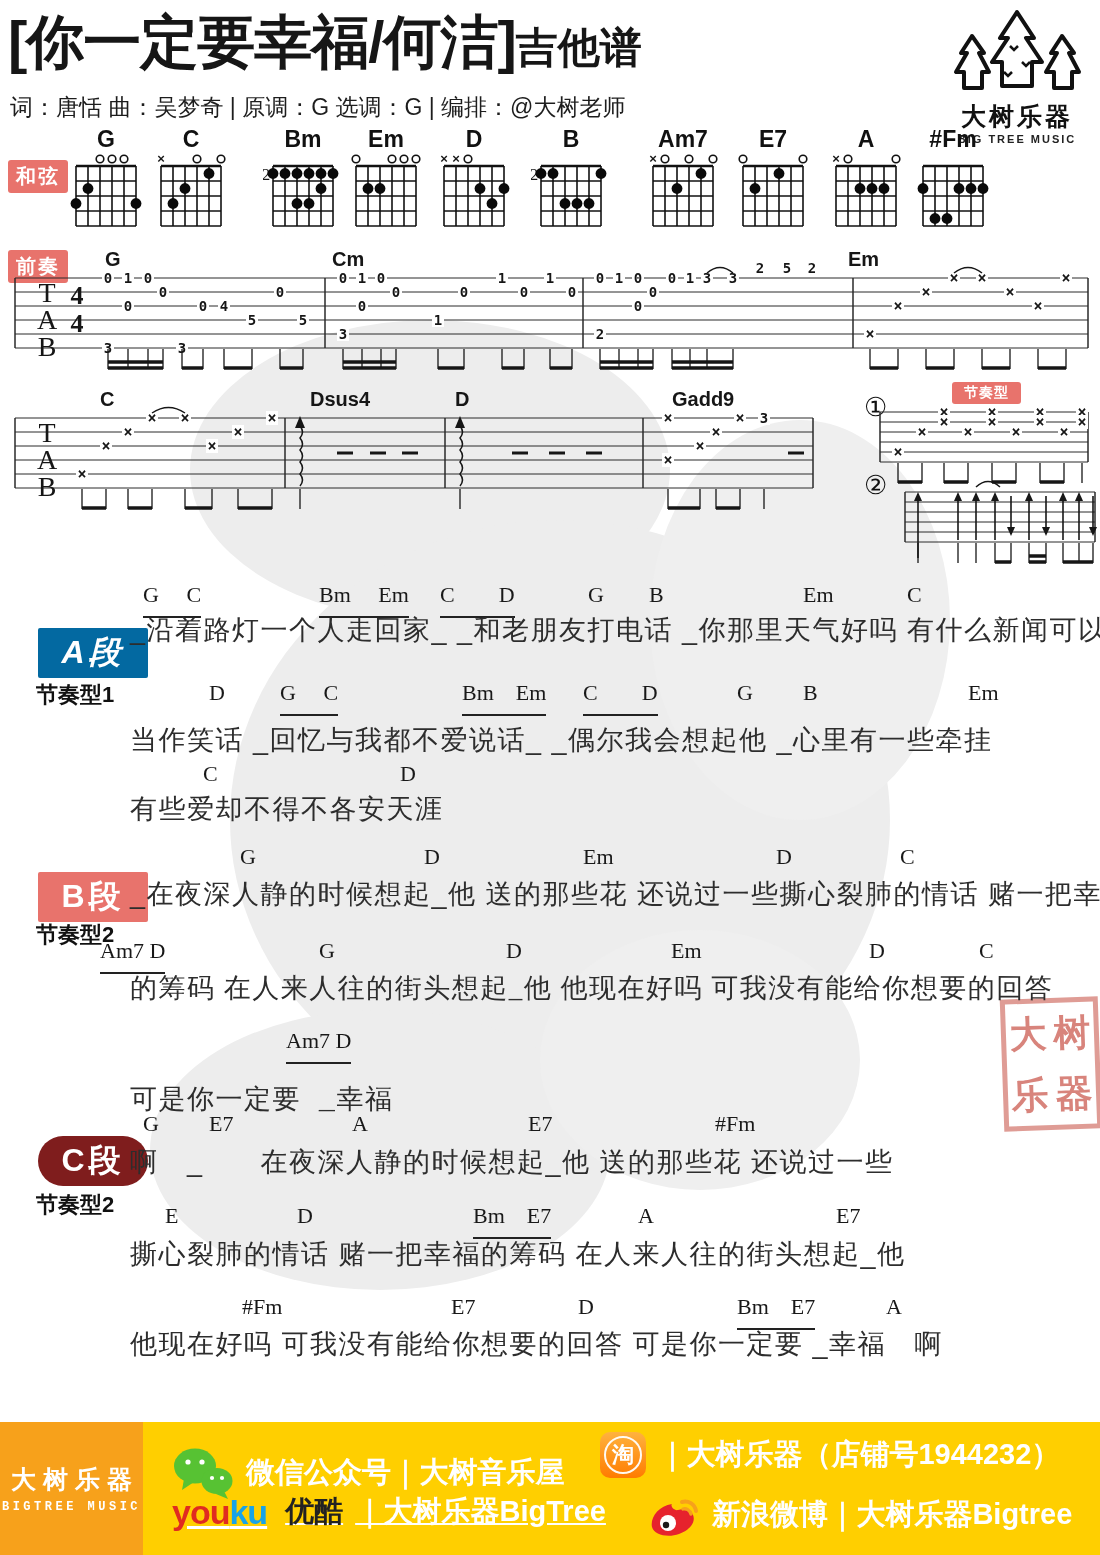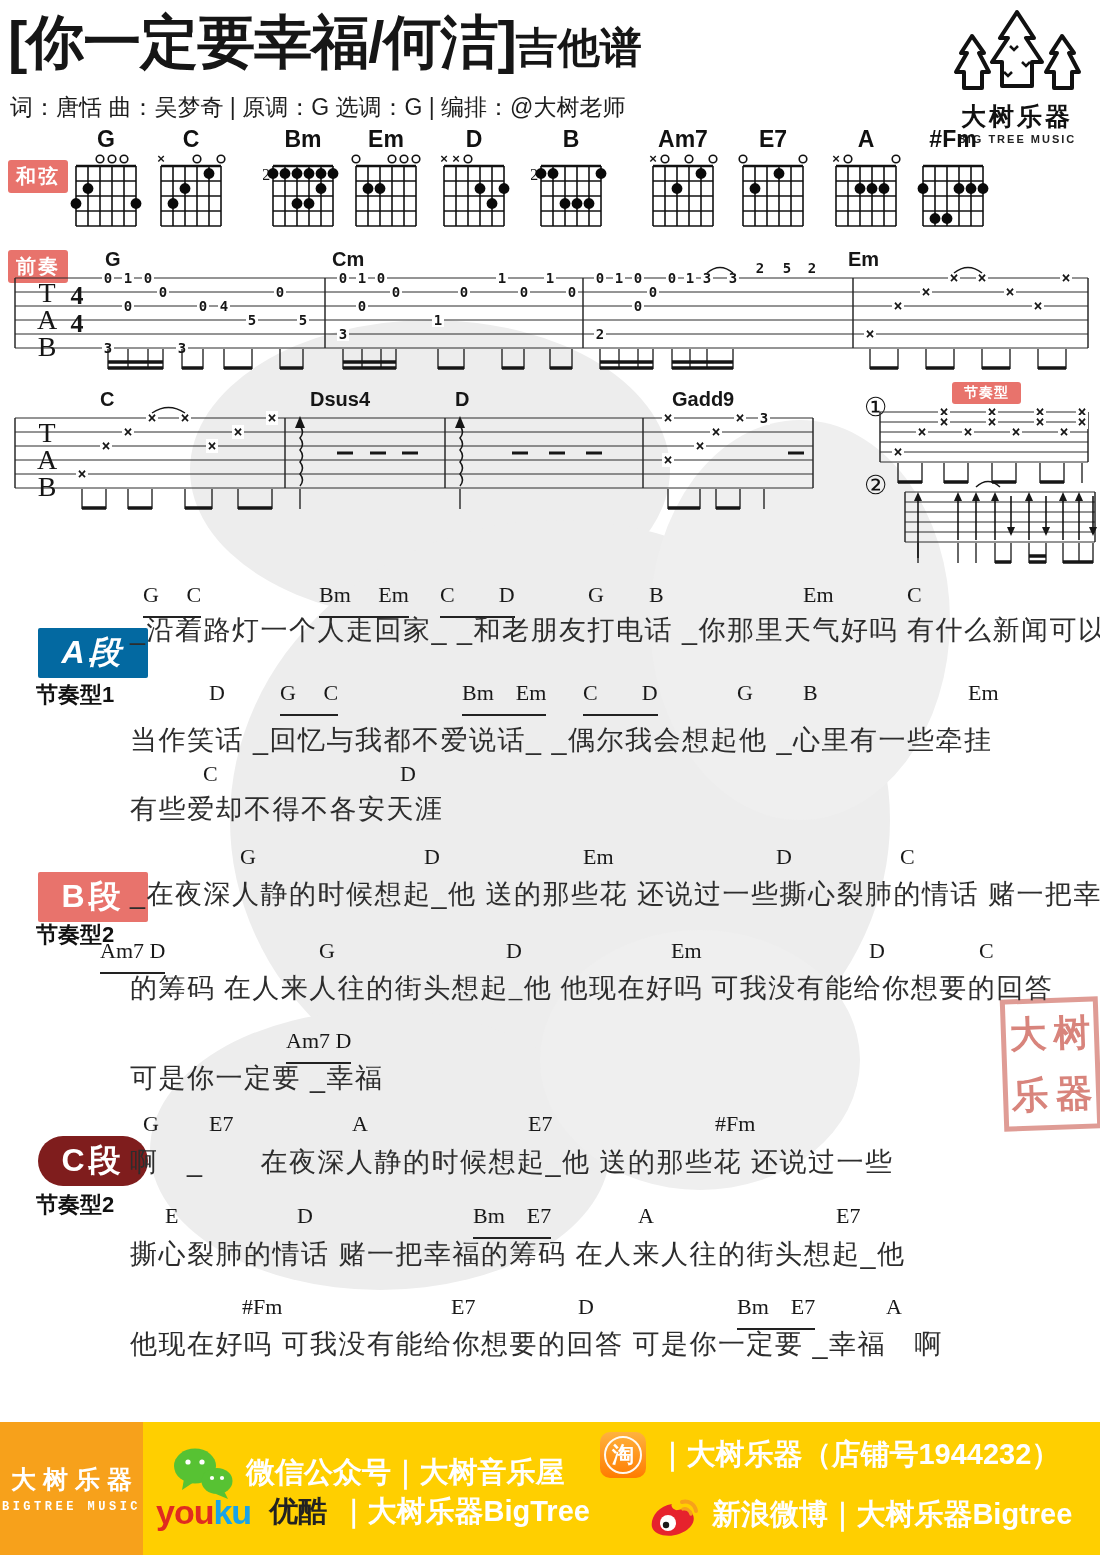--- a/index.html
+++ b/index.html
@@ -322,21 +322,21 @@
       <div class="chord-label" style="left: 900px; top: 846px;">C</div>
       <div class="lyric" style="top: 878px;">_在夜深人静的时候想起_他 送的那些花 还说过一些撕心裂肺的情话 赌一把幸福</div>
       <div class="chord-label u" style="left: 100px; top: 940px;">Am7 D</div>
       <div class="chord-label" style="left: 319px; top: 940px;">G</div>
       <div class="chord-label" style="left: 506px; top: 940px;">D</div>
       <div class="chord-label" style="left: 671px; top: 940px;">Em</div>
       <div class="chord-label" style="left: 869px; top: 940px;">D</div>
       <div class="chord-label" style="left: 979px; top: 940px;">C</div>
       <div class="lyric" style="top: 972px; font-family: Liberation Serif, serif;">的筹码 在人来人往的街头想起_他 他现在好吗 可我没有能给你想要的回答</div>
       <div class="chord-label u" style="left: 286px; top: 1030px;">Am7 D</div>
-      <div class="lyric" style="top: 1062px;">可是你一定要 _幸福</div>
+      <div class="lyric" style="top: 1085px; font-family: Liberation Mono, monospace;">可是你一定要 _幸福</div>
       <div class="badge" style="top: 1136px; background: #7f1d1d; border-radius: 25px;">C段</div>
       <div class="rhythm-label" style="top: 1190px;">节奏型2</div>
       <div class="chord-label" style="left: 143px; top: 1113px;">G</div>
       <div class="chord-label" style="left: 209px; top: 1113px;">E7</div>
       <div class="chord-label" style="left: 352px; top: 1113px;">A</div>
       <div class="chord-label" style="left: 528px; top: 1113px;">E7</div>
       <div class="chord-label" style="left: 715px; top: 1113px;">#Fm</div>
       <div class="lyric" style="top: 1146px;">啊　_　　在夜深人静的时候想起_他 送的那些花 还说过一些</div>
       <div class="chord-label" style="left: 165px; top: 1205px;">E</div>
       <div class="chord-label" style="left: 297px; top: 1205px;">D</div>
@@ -724,21 +724,21 @@
       <span>微信公众号｜大树音乐屋</span>
     </div>
 
     <div class="f-item" style="left:600px;top:10px;">
       <div class="tao-icon">
           <span>淘</span>
         </div>
       <span>｜大树乐器（店铺号1944232）</span>
     </div>
 
-    <div class="f-item" style="left:156px;top:70px;">
+    <div class="f-item" style="left:172px;top:70px;text-decoration:underline;">
       <span class="yk-logo"><span class="yk-red">you</span><span class="yk-blue">ku</span></span>
       <span class="yk-cn">优酷</span>
       <span>｜大树乐器BigTree</span>
     </div>
 
     <div class="f-item" style="left:648px;top:70px;">
       <svg width="52" height="46" viewBox="0 0 52 46">
         <path d="M24 12 C10 14 2 26 4 35 C6 43 20 46 31 42 C42 38 48 30 45 23 C43 18 36 16 30 18 C26 19 22 14 24 12 Z" fill="#e6232d"></path>
         <circle cx="20" cy="31" r="8" fill="#fff"></circle>
           <circle cx="18" cy="33" r="3.2" fill="#1a1a1a"></circle>

